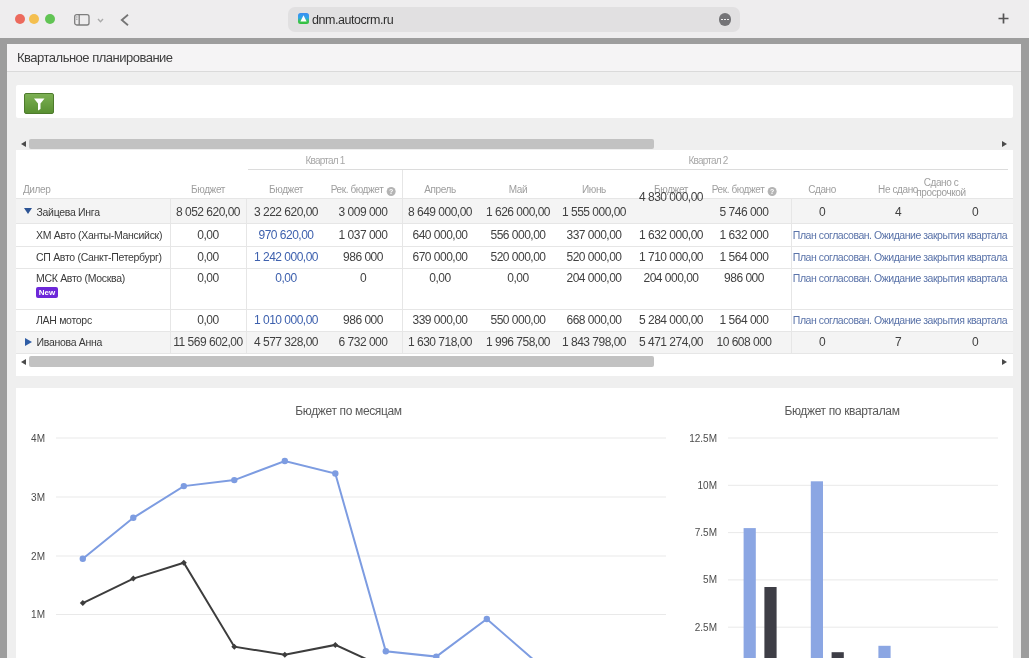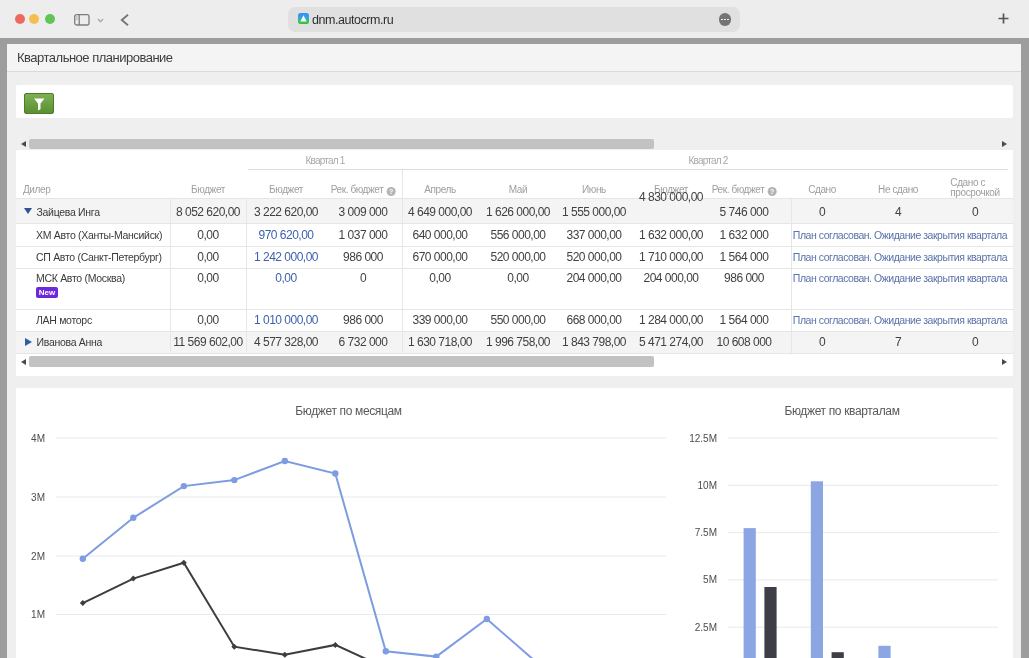--- a/index.html
+++ b/index.html
@@ -99,21 +99,21 @@
 <div class="ch" style="left:208px;top:184px">Бюджет</div>
 <div class="ch" style="left:286px;top:184px">Бюджет</div>
 <div class="ch" style="left:363px;top:184px">Рек. бюджет<span class="qm">?</span></div>
 <div class="ch" style="left:440px;top:184px">Апрель</div>
 <div class="ch" style="left:518px;top:184px">Май</div>
 <div class="ch" style="left:594px;top:184px">Июнь</div>
 <div class="ch" style="left:671px;top:184px">Бюджет</div>
 <div class="ch" style="left:744px;top:184px">Рек. бюджет<span class="qm">?</span></div>
 <div class="ch" style="left:822px;top:184px">Сдано</div>
 <div class="ch" style="left:898px;top:184px">Не сдано</div>
-<div class="ch" style="left:975px;top:177.5px;text-align:left;line-height:10px">Сдано с<br>просрочкой</div>
+<div class="ch" style="left:941px;top:177.5px;text-align:center;line-height:10px">Сдано с<br>просрочкой</div>
 <div class="hline" style="left:16px;top:198px;width:997px"></div>
 
 <div class="rowbg" style="top:199px;height:24px"></div>
 <div class="rowbg" style="top:330.5px;height:22px"></div>
 
 <div class="hline" style="left:16px;top:223px;width:997px"></div>
 <div class="hline" style="left:16px;top:245.5px;width:997px"></div>
 <div class="hline" style="left:16px;top:268px;width:997px"></div>
 <div class="hline" style="left:16px;top:308.5px;width:997px"></div>
 <div class="hline" style="left:16px;top:330.5px;width:997px"></div>
@@ -122,21 +122,21 @@
 <div class="vline" style="left:170px;top:199px;height:153.5px"></div>
 <div class="vline" style="left:246px;top:199px;height:153.5px"></div>
 <div class="vline" style="left:402px;top:169.5px;height:183px"></div>
 <div class="vline" style="left:791px;top:199px;height:153.5px"></div>
 
 <div class="tri-d" style="left:24px;top:208px"></div>
 <div class="name" style="left:36.5px;top:205.5px">Зайцева Инга</div>
 <div class="v" style="left:208px;top:211.5px">8 052 620,00</div>
 <div class="v" style="left:286px;top:211.5px">3 222 620,00</div>
 <div class="v" style="left:363px;top:211.5px">3 009 000</div>
-<div class="v" style="left:440px;top:211.5px">4 649 000,00</div>
+<div class="v" style="left:440px;top:211.5px">8 649 000,00</div>
 <div class="v" style="left:518px;top:211.5px">1 626 000,00</div>
 <div class="v" style="left:594px;top:211.5px">1 555 000,00</div>
 <div class="v" style="left:671px;top:197px">4 830 000,00</div>
 <div class="v" style="left:744px;top:211.5px">5 746 000</div>
 <div class="v" style="left:822px;top:211.5px">0</div>
 <div class="v" style="left:898px;top:211.5px">4</div>
 <div class="v" style="left:975px;top:211.5px">0</div>
 
 <div class="name" style="left:36px;top:228.5px">ХМ Авто (Ханты-Мансийск)</div>
 <div class="v" style="left:208px;top:234.5px">0,00</div>
@@ -172,21 +172,21 @@
 <div class="v" style="left:744px;top:277.5px">986 000</div>
 <div class="st" style="left:900px;top:277.5px">План согласован. Ожидание закрытия квартала</div>
 
 <div class="name" style="left:36px;top:313.5px">ЛАН моторс</div>
 <div class="v" style="left:208px;top:319.5px">0,00</div>
 <div class="v vb" style="left:286px;top:319.5px">1 010 000,00</div>
 <div class="v" style="left:363px;top:319.5px">986 000</div>
 <div class="v" style="left:440px;top:319.5px">339 000,00</div>
 <div class="v" style="left:518px;top:319.5px">550 000,00</div>
 <div class="v" style="left:594px;top:319.5px">668 000,00</div>
-<div class="v" style="left:671px;top:319.5px">1 284 000,00</div>
+<div class="v" style="left:671px;top:319.5px">5 284 000,00</div>
 <div class="v" style="left:744px;top:319.5px">1 564 000</div>
 <div class="st" style="left:900px;top:319.5px">План согласован. Ожидание закрытия квартала</div>
 
 <div class="tri-r" style="left:25px;top:337.5px"></div>
 <div class="name" style="left:36.5px;top:335.5px">Иванова Анна</div>
 <div class="v" style="left:208px;top:341.5px">11 569 602,00</div>
 <div class="v" style="left:286px;top:341.5px">4 577 328,00</div>
 <div class="v" style="left:363px;top:341.5px">6 732 000</div>
 <div class="v" style="left:440px;top:341.5px">1 630 718,00</div>
 <div class="v" style="left:518px;top:341.5px">1 996 758,00</div>

